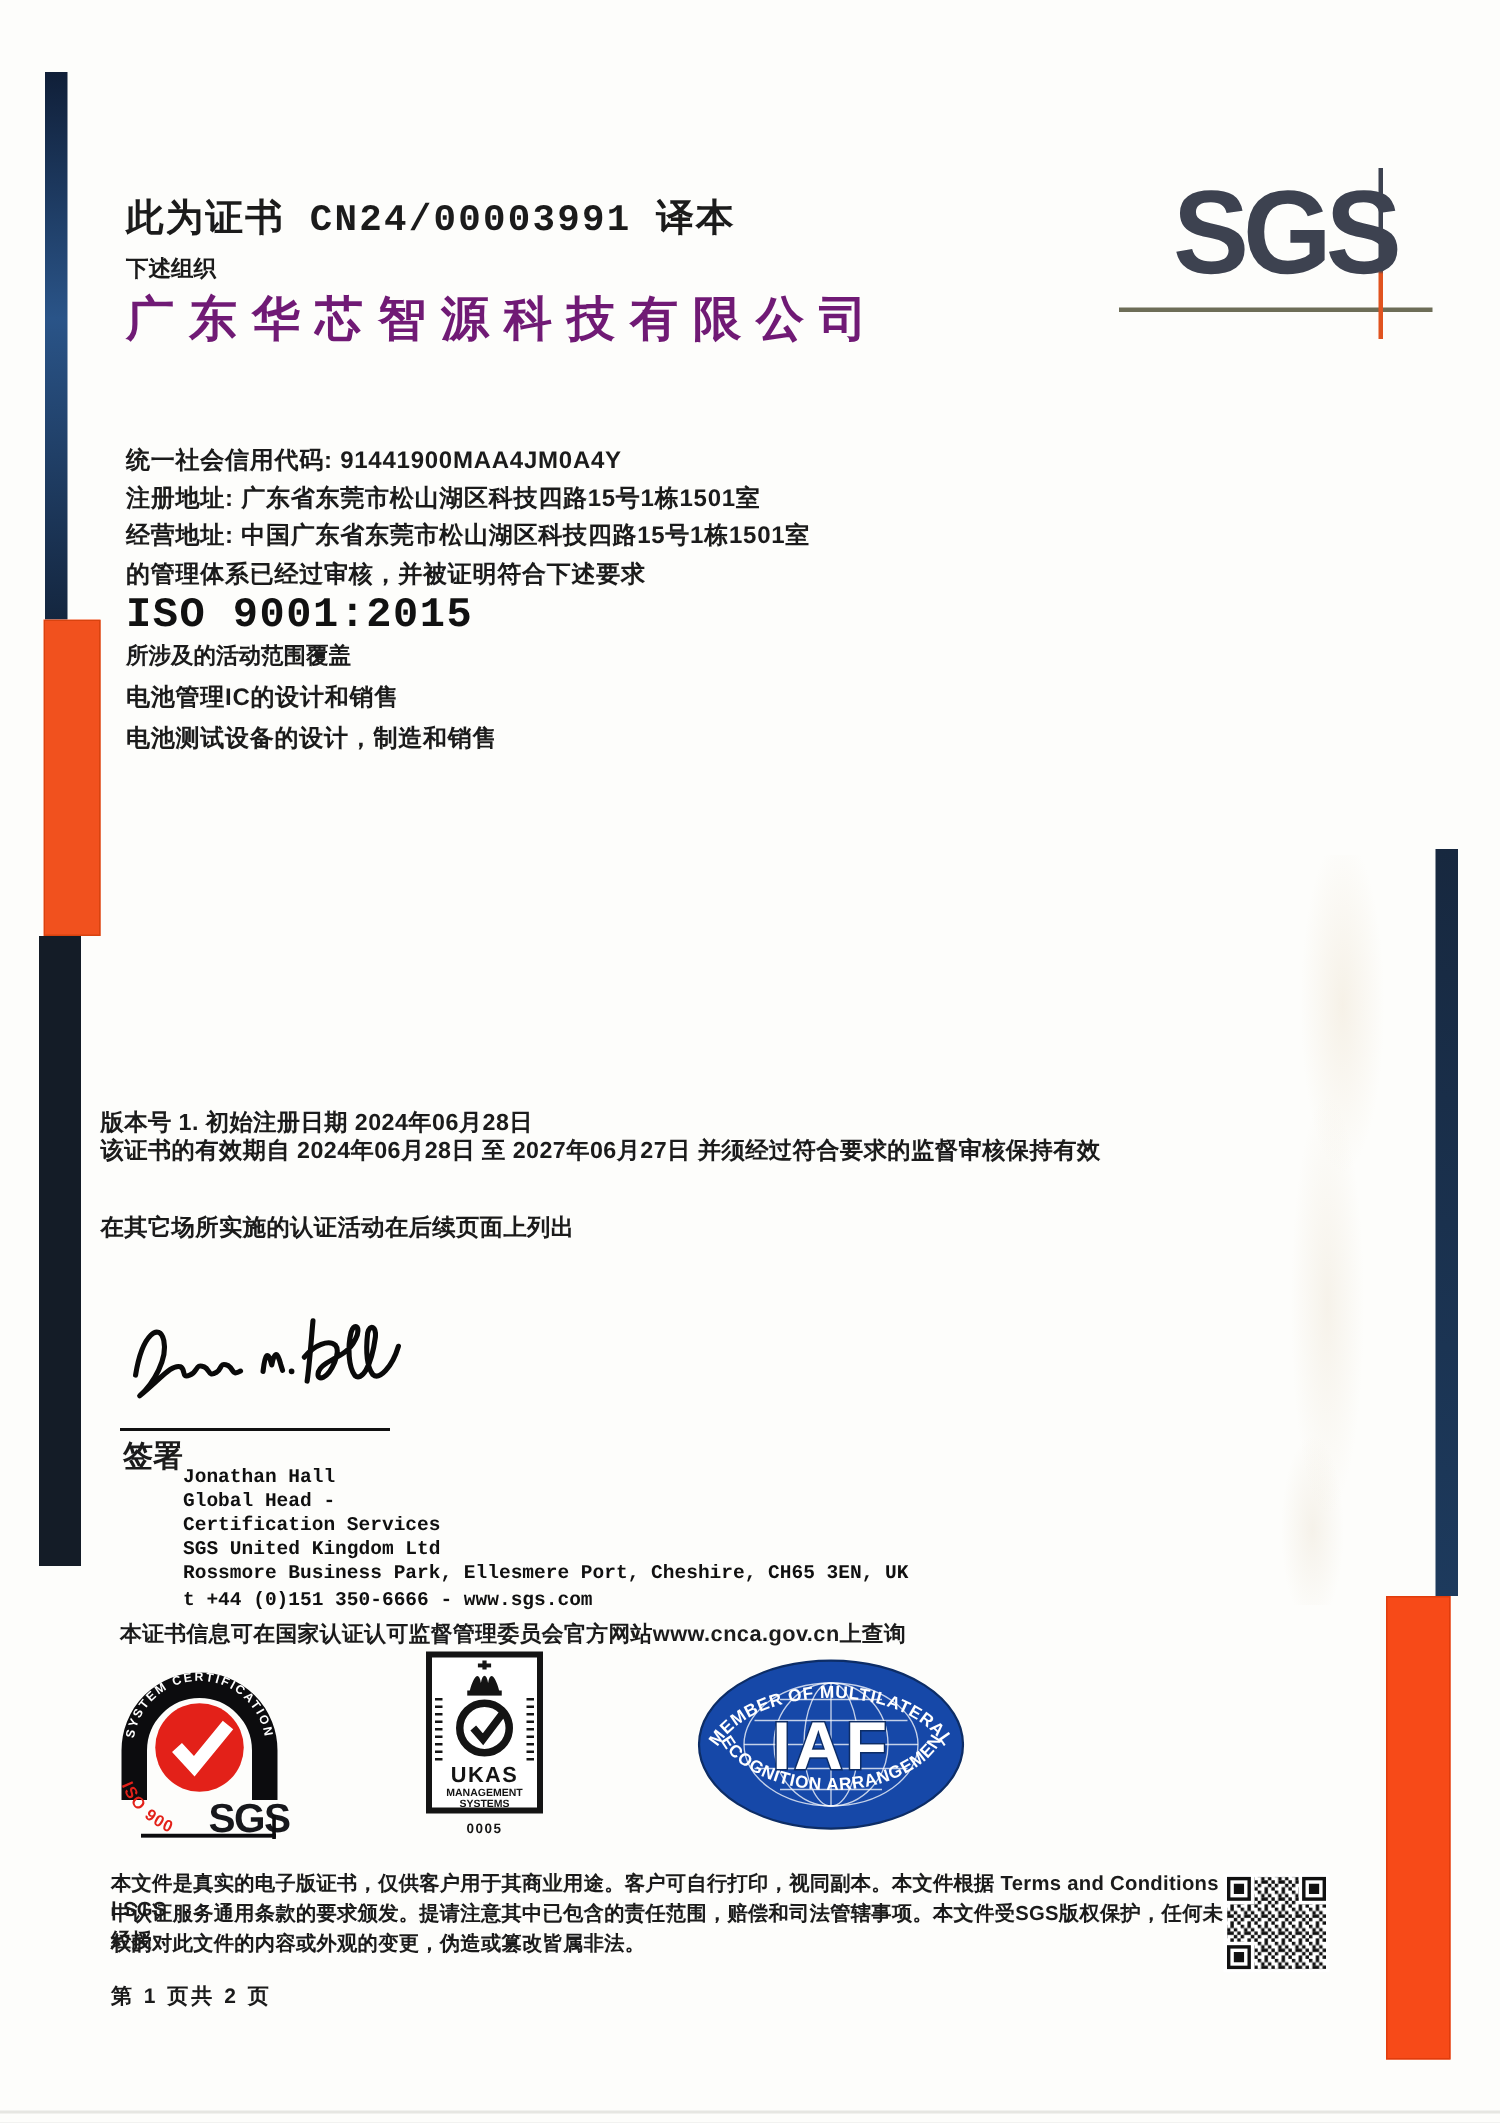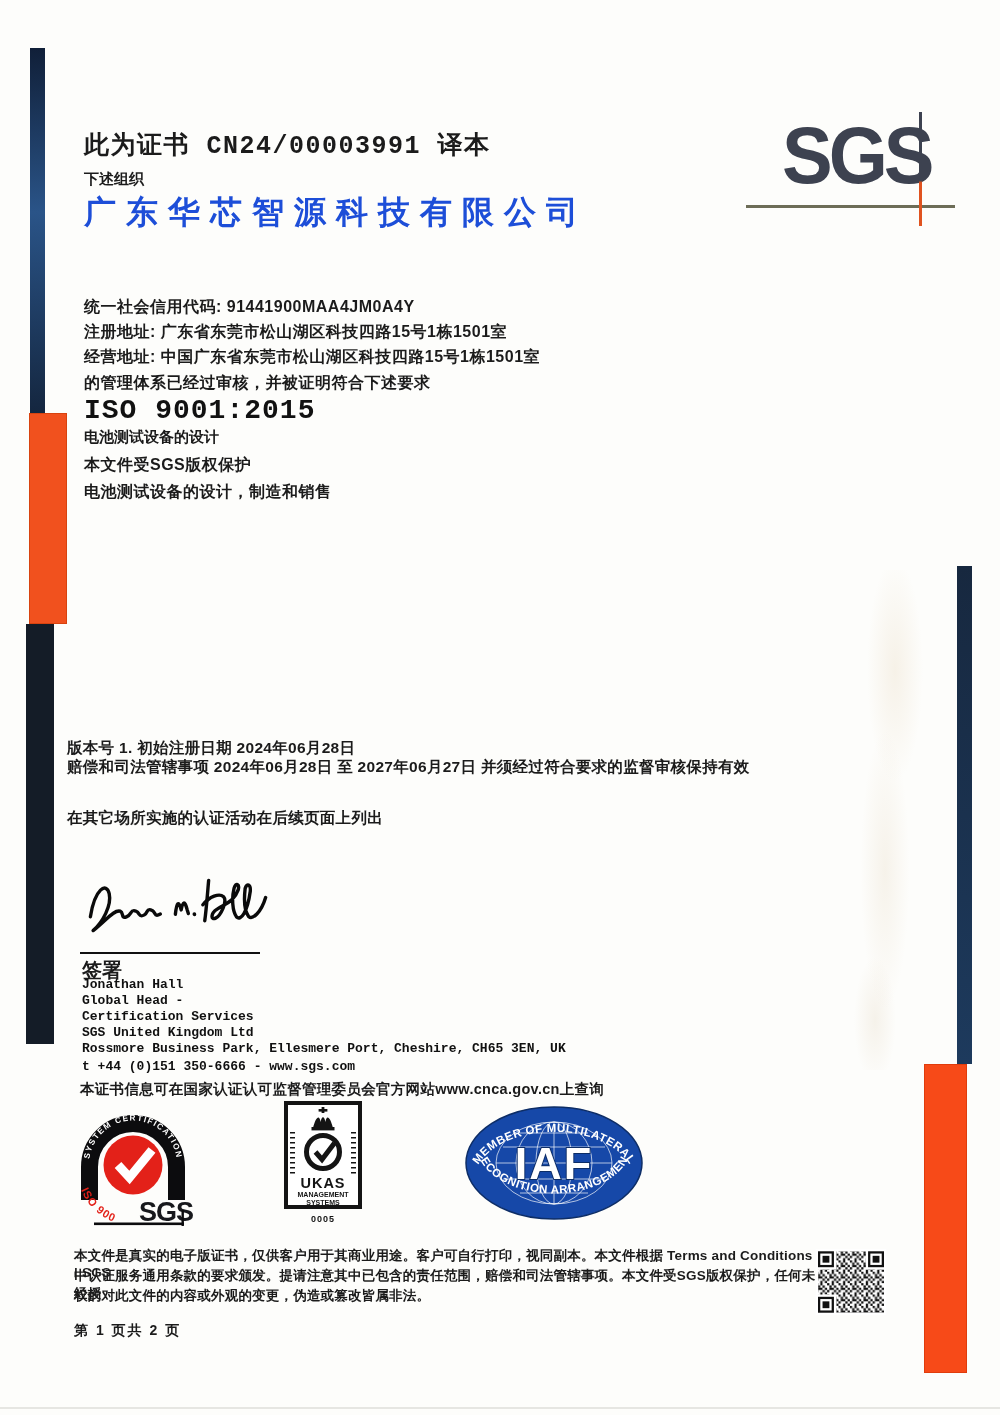--- a/index.html
+++ b/index.html
@@ -25,30 +25,30 @@
       radial-gradient(ellipse 30px 90px at 40% 90%,rgba(190,160,110,.12),transparent 70%);}
   
   #sgs-word{left:782px;top:108px;width:200px;height:100px;
     font-weight:bold;font-size:76px;letter-spacing:-4px;color:#3d4250;
     font-family:"Liberation Sans",sans-serif;line-height:96px;transform:scaleY(1.04);}
   #sgs-hline{left:746px;top:205px;width:209px;height:3px;background:#6d6d57;}
   #sgs-vline{left:919px;top:112px;width:3px;height:114px;
     background:linear-gradient(180deg,#3d4250 0%,#3d4250 60%,#e0531f 62%,#e0531f 100%);}
   #translation-note{left:84px;top:128px;font-size:25px;letter-spacing:1.5px;font-weight:600;font-family:Liberation Mono, monospace;}
   #org-intro{left:84px;top:170px;font-size:15px;font-weight:700;}
-  #company-name{left:84px;top:191px;font-size:32px;font-weight:800;letter-spacing:10px;color:#1d4ed8;}
+  #company-name{left:84px;top:191px;font-size:32px;font-weight:800;letter-spacing:10px;color:#701a75;}
   .detail-line{left:84px;font-size:16px;font-weight:600;letter-spacing:.5px;}
   #standard-name{left:84px;top:383px;font-size:28px;font-weight:700;font-family:"Liberation Mono",monospace;letter-spacing:1px;color:#111;}
   #scope-intro{left:84px;top:420px;font-size:15px;font-weight:600;}
   .scope-line{left:84px;font-size:16px;font-weight:700;letter-spacing:.5px;}
   .validity-line{left:67px;font-size:15.5px;font-weight:600;letter-spacing:.3px;}
   #signature-svg{left:80px;top:870px;}
   #signature-rule{left:80px;top:952px;width:180px;height:2px;background:#111;}
   #signer-label{left:82px;top:957px;font-size:20px;font-weight:700;}
-  .mono{font-family:"Liberation Mono",monospace;font-weight:700;color:#101010;}
+  .mono{font-family:"Liberation Mono",monospace;font-weight:700;color:#101010;margin-left:40px;}
   .signer-line{left:82px;font-size:13px;line-height:15px;}
   #signer-address{left:82px;top:1041px;font-size:13px;text-align:right;}
   #signer-contact{left:82px;top:1059px;font-size:13px;}
   #verification-note{left:80px;top:1080px;font-size:14.5px;font-weight:700;letter-spacing:.3px;}
   .footer-line{left:74px;font-size:13.5px;font-weight:700;letter-spacing:.2px;}
   #page-number{left:74px;top:1322px;font-size:14px;font-weight:700;letter-spacing:2px;}
   #bottom-edge{left:0;top:1407px;width:1000px;height:2px;background:#e6e6e2;}
 </style>
 </head>
 <body>
@@ -70,25 +70,25 @@
   <div class="abs" id="translation-note">此为证书 CN24/00003991 译本</div>
   <div class="abs" id="org-intro">下述组织</div>
   <div class="abs" id="company-name">广东华芯智源科技有限公司</div>
 
   <div class="abs detail-line" style="top:297px">统一社会信用代码: 91441900MAA4JM0A4Y</div>
   <div class="abs detail-line" style="top:322px">注册地址: 广东省东莞市松山湖区科技四路15号1栋1501室</div>
   <div class="abs detail-line" style="top:347px">经营地址: 中国广东省东莞市松山湖区科技四路15号1栋1501室</div>
   <div class="abs detail-line" style="top:372px;top:373px">的管理体系已经过审核，并被证明符合下述要求</div>
   <div class="abs" id="standard-name" style="top:395px">ISO 9001:2015</div>
 
-  <div class="abs" id="scope-intro" style="top:428px">电池测试设备的设计</div>
-  <div class="abs scope-line" style="top:455px">本文件受SGS版权保护</div>
+  <div class="abs" id="scope-intro" style="top:428px">所涉及的活动范围覆盖</div>
+  <div class="abs scope-line" style="top:455px">电池管理IC的设计和销售</div>
   <div class="abs scope-line" style="top:482px">电池测试设备的设计，制造和销售</div>
 
-  <div class="abs validity-line" style="top:757px">赔偿和司法管辖事项 2024年06月28日 至 2027年06月27日 并须经过符合要求的监督审核保持有效</div>
+  <div class="abs validity-line" style="top:757px">该证书的有效期自 2024年06月28日 至 2027年06月27日 并须经过符合要求的监督审核保持有效</div>
   <div class="abs validity-line" style="top:738px">版本号 1. 初始注册日期 2024年06月28日</div>
   <div class="abs validity-line" style="top:808px">在其它场所实施的认证活动在后续页面上列出</div>
 
   <svg class="abs" id="signature-svg" width="200" height="74" viewBox="0 0 200 74">
     <g fill="none" stroke="#0a0a0a" stroke-width="3.4" stroke-linecap="round" stroke-linejoin="round" transform="rotate(-3 100 37)">
       <path d="M10 42 C16 14 28 8 30 20 C32 32 22 48 12 56 C26 46 34 36 40 38 C44 40 40 46 46 44 C52 42 50 36 56 39 C60 41 58 46 64 43 C68 41 66 36 72 39 C76 42 74 46 80 43"></path>
       <path d="M95 44 C97 32 99 30 101 40 C103 32 105 30 107 40 L108 44"></path>
       <circle cx="114" cy="45" r="1.9" fill="#0a0a0a" stroke="none"></circle>
       <path d="M130 12 C128 26 126 42 124 52"></path>
       <path d="M123 36 C130 28 140 25 144 29 C148 34 140 48 135 50 C130 52 130 45 137 41 C145 36 154 35 159 23 C161 17 157 15 155 21 C152 31 152 44 156 50 C160 54 167 46 171 25 C172 18 168 16 166 22 C164 34 164 44 168 50 C172 54 181 46 186 32"></path>

